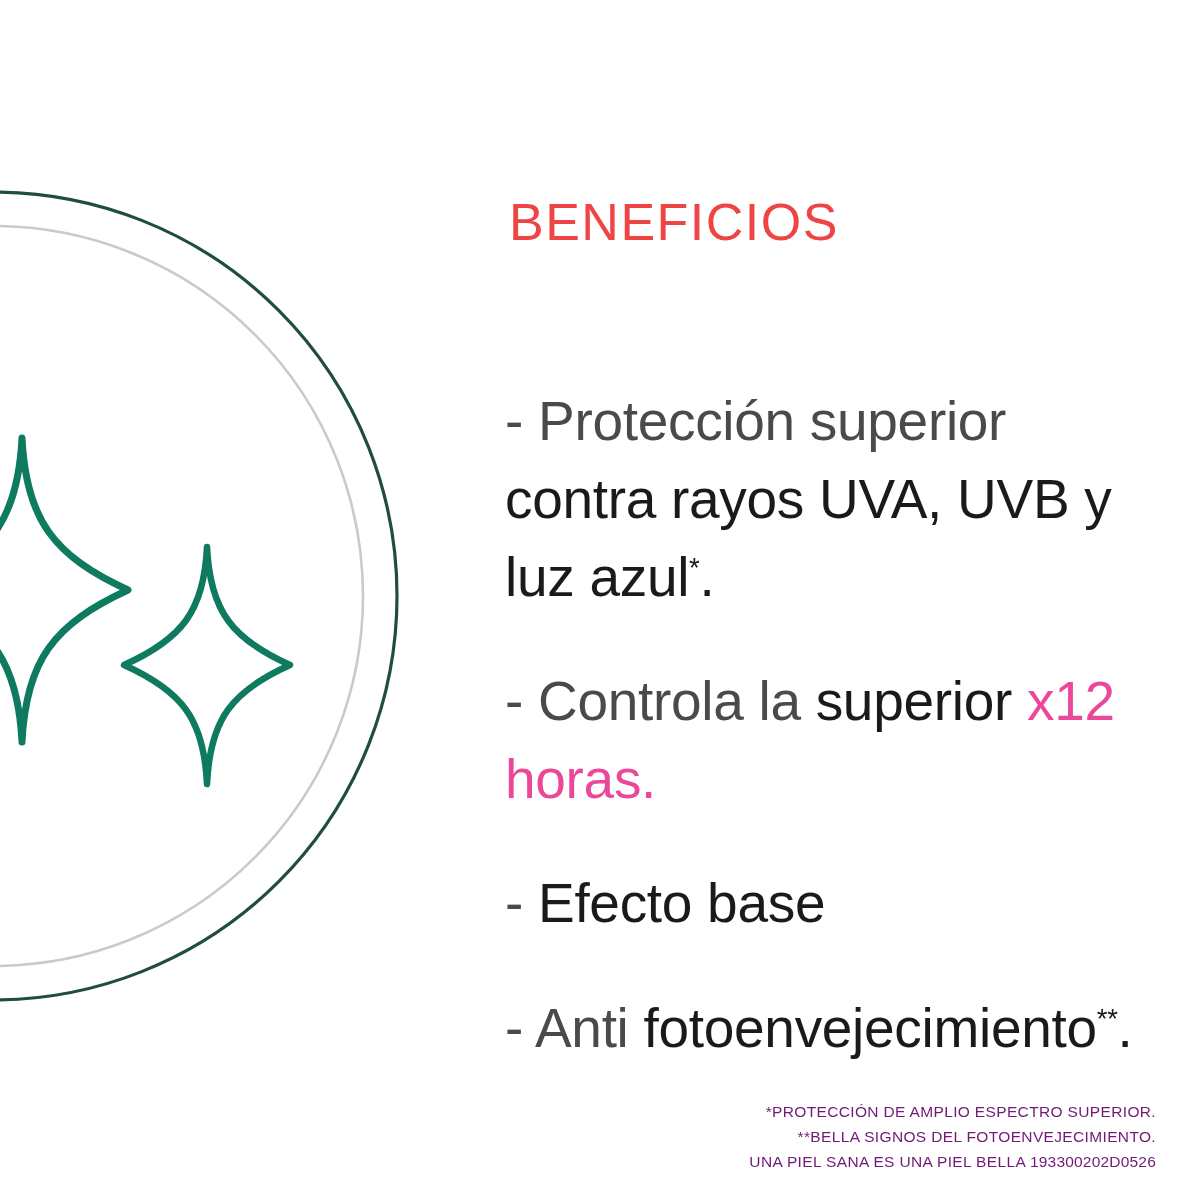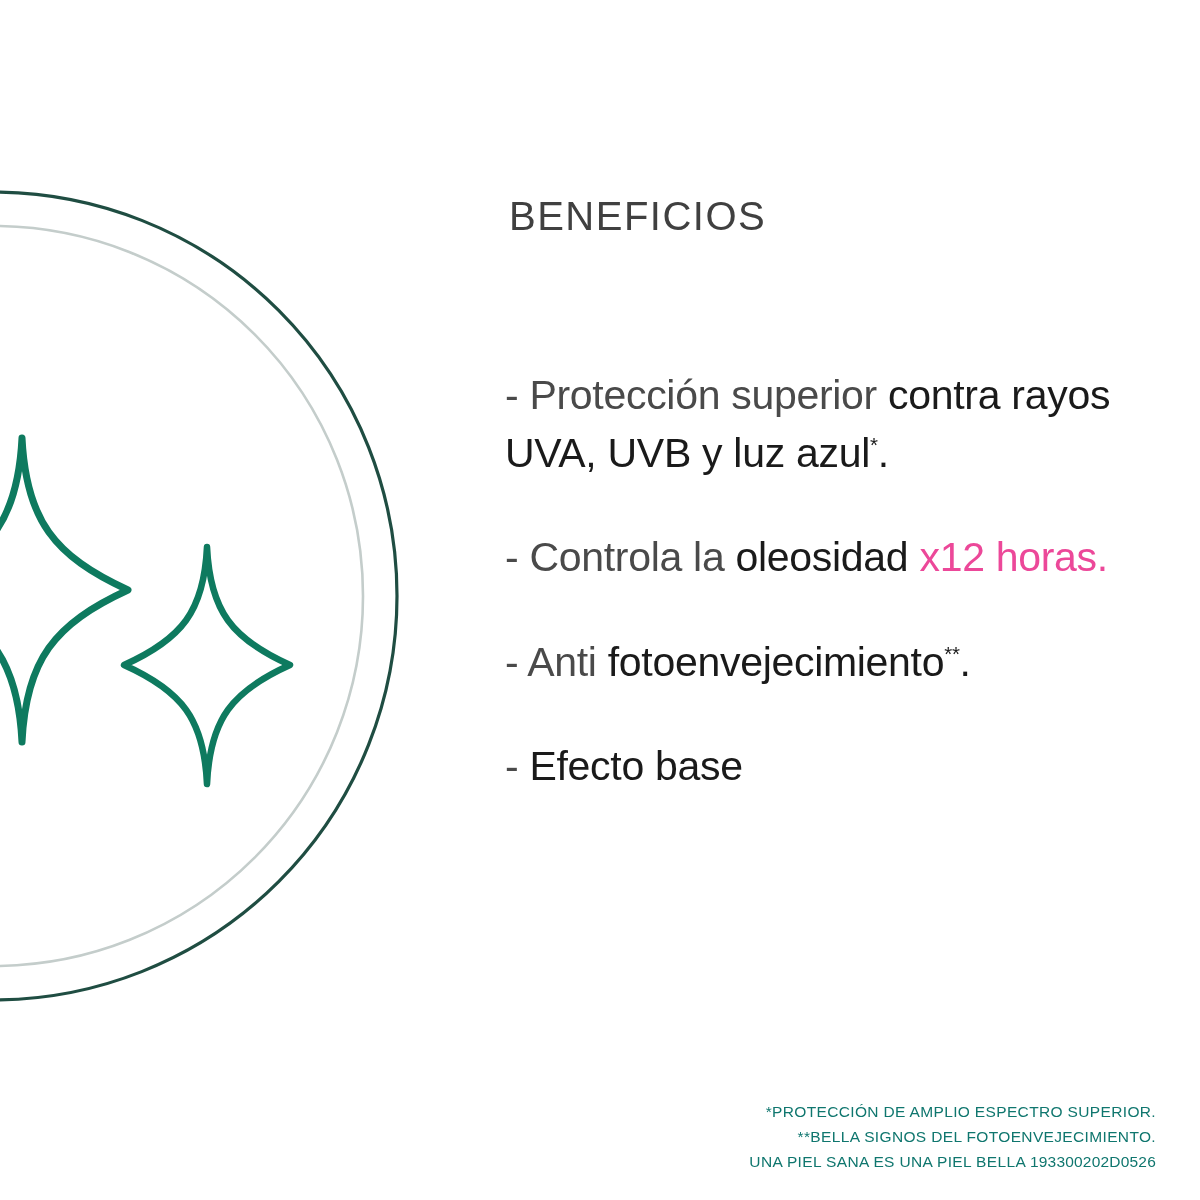--- a/index.html
+++ b/index.html
@@ -28,43 +28,43 @@
 
   
   #content-panel {
     position: absolute;
     left: 505px;
     top: 196px;
     width: 660px;
   }
 
   #page-title {
-    font-size: 40px;
+    font-size: 52px;
     letter-spacing: 1.5px;
     font-weight: 400;
     line-height: 1;
-    color: #404040;
+    color: #ef4444;
     margin: 0 0 6px 4px;
   }
 
   #benefits-list {
     margin: 0;
     padding: 0;
     list-style: none;
     position: absolute;
     top: 170px;
     left: 0;
     width: 660px;
   }
 
   .benefit-item {
-    font-size: 41px;
+    font-size: 55px;
     line-height: 1.42;
     color: #2b2b2b;
-    margin: 0 0 46px 0;
+    margin: 16px 0 46px 0;
     letter-spacing: -0.3px;
   }
   .benefit-item:last-child { margin-bottom: 0; }
 
   .benefit-light {
     font-weight: 300;
     color: #4a4a4a;
   }
   .benefit-strong {
     font-weight: 500;
@@ -82,21 +82,21 @@
 
   
   #legal-footer {
     position: absolute;
     right: 44px;
     bottom: 26px;
     text-align: right;
     font-size: 15.5px;
     line-height: 1.62;
     letter-spacing: 0.35px;
-    color: #0f766e;
+    color: #701a75;
     font-weight: 400;
   }
   #legal-footer div { white-space: nowrap; }
   .legal-code { letter-spacing: 0.2px; margin-top: 38px; }
 </style>
 </head>
 <body>
 
 <svg id="circle-graphic" viewBox="0 0 480 1200" width="480" height="1200" xmlns="http://www.w3.org/2000/svg">
 
@@ -121,29 +121,29 @@
 
   <h1 id="page-title">BENEFICIOS</h1>
 
   <ul id="benefits-list">
 
     <li class="benefit-item">
       <span class="benefit-light">-</span><span class="benefit-light"> Protección superior </span><span class="benefit-strong">contra rayos UVA, UVB y luz azul</span><sup class="marker benefit-strong">*</sup><span class="benefit-strong">.</span>
     </li>
 
     <li class="benefit-item">
-      <span class="benefit-light">-</span><span class="benefit-light"> Controla la </span><span class="benefit-strong">oleosidad</span><sup class="marker benefit-strong"></sup><span class="benefit-tail"> x12 horas.</span>
+      <span class="benefit-light">-</span><span class="benefit-light"> Controla la </span><span class="benefit-strong">superior</span><sup class="marker benefit-strong"></sup><span class="benefit-tail"> x12 horas.</span>
+    </li>
+
+    <li class="benefit-item">
+      <span class="benefit-light">-</span><span class="benefit-light"> </span><span class="benefit-strong">Efecto base</span><sup class="marker benefit-strong"></sup><span class="benefit-strong"></span>
     </li>
 
     <li class="benefit-item">
       <span class="benefit-light">-</span><span class="benefit-light"> Anti </span><span class="benefit-strong">fotoenvejecimiento</span><sup class="marker benefit-strong">**</sup><span class="benefit-strong">.</span>
-    </li>
-
-    <li class="benefit-item">
-      <span class="benefit-light">-</span><span class="benefit-light"> </span><span class="benefit-strong">Efecto base</span><sup class="marker benefit-strong"></sup><span class="benefit-strong"></span>
     </li>
 
   </ul>
 </div>
 
 <div id="legal-footer">
   <div>*PROTECCIÓN DE AMPLIO ESPECTRO SUPERIOR.</div>
   <div>**BELLA SIGNOS DEL FOTOENVEJECIMIENTO.</div>
   <div><span>UNA PIEL SANA ES UNA PIEL BELLA</span><span> </span><span class="legal-code">193300202D0526</span></div>
 </div>

